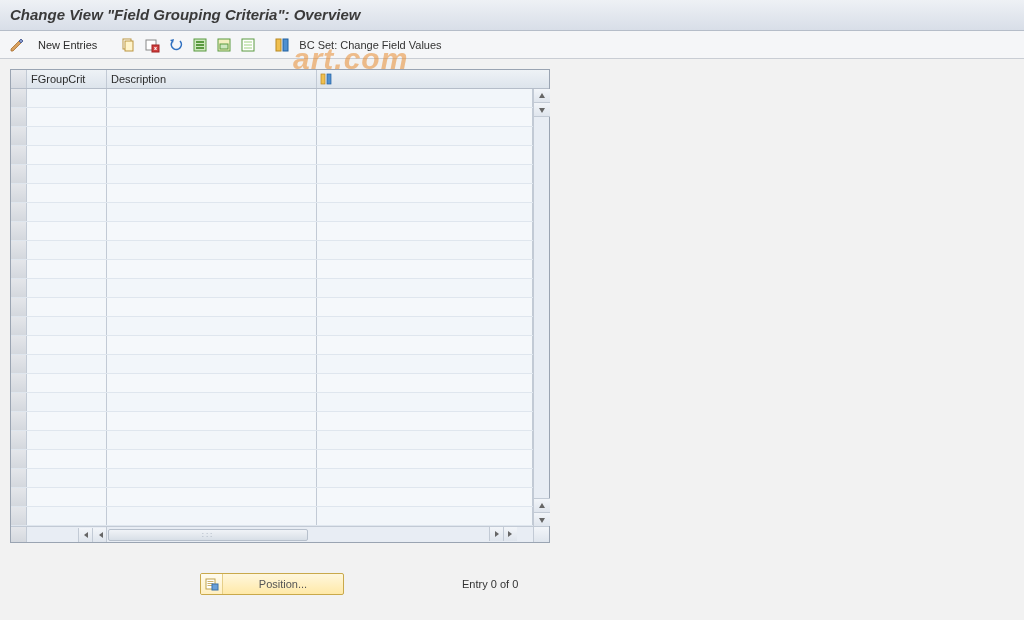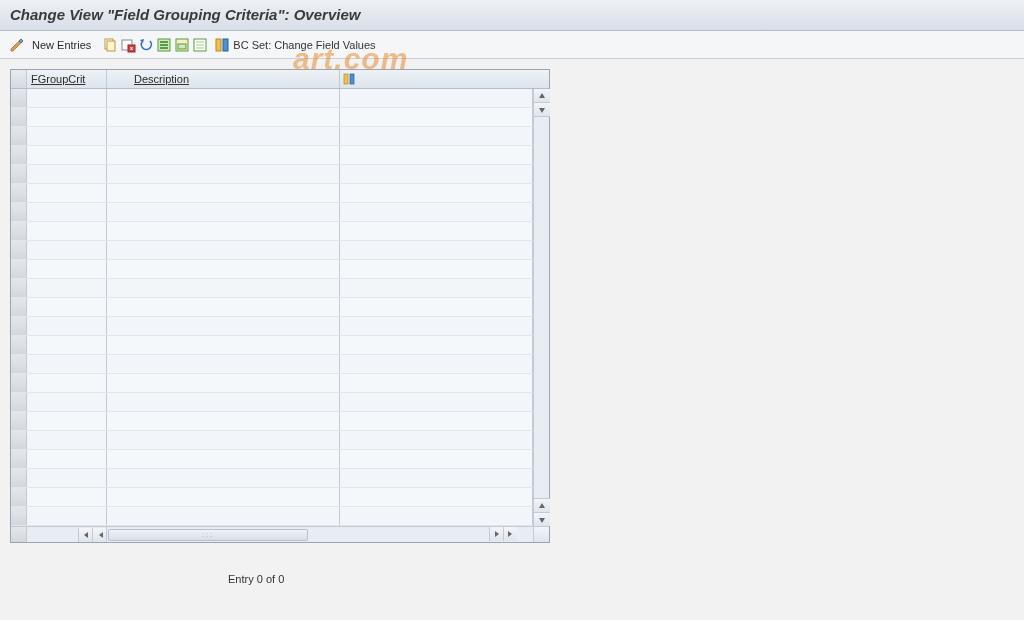--- a/index.html
+++ b/index.html
@@ -24,21 +24,21 @@
     color: #3a3a3a;
   }
 
   
   .toolbar {
     background: #f5f6f8;
     border-bottom: 1px solid #c9cdd4;
     padding: 4px 8px;
     display: flex;
     align-items: center;
-    gap: 0;
+    gap: 6px;
     height: 28px;
   }
   .toolbar .tb-btn {
     display: inline-flex;
     align-items: center;
     justify-content: center;
     width: 18px; height: 18px;
     cursor: pointer;
   }
   .toolbar .tb-text-btn {
@@ -66,32 +66,31 @@
   }
 
   .table-header-row, .data-row {
     display: flex;
     height: 19px;
     line-height: 18px;
   }
   .table-header-row {
     background: linear-gradient(#eef2f6, #dde4ec);
     border-bottom: 1px solid #b5bdc9;
-    text-decoration: underline;
   }
   .data-row {
     background: #f5f8fb;
     border-bottom: 1px solid #dfe6ee;
   }
   .data-row:nth-child(odd) { background: #f2f6fa; }
 
   .col-sel   { width: 16px;  border-right: 1px solid #c2cad5; background: linear-gradient(#e8eaee, #d6dae1); }
   .data-row .col-sel { background: linear-gradient(#e4e6ea, #d4d8de); }
   .col-crit  { width: 80px;  border-right: 1px solid #c2cad5; padding-left: 4px; }
-  .col-desc  { width: 210px; border-right: 1px solid #c2cad5; padding-left: 4px; margin-left: 23px; }
+  .col-desc  { width: 210px; border-right: 1px solid #c2cad5; padding-left: 4px; }
   .col-func  { flex: 1;      border-right: 1px solid #c2cad5; padding-left: 4px; }
   .col-cfg   { width: 18px; display:flex; align-items:center; justify-content:center; background: linear-gradient(#eef2f6,#dde4ec);}
 
   .table-header-row .col-crit,
   .table-header-row .col-desc,
   .table-header-row .col-func { color: #2b2b2b; }
 
   
   .vscroll {
     position: absolute;
@@ -474,17 +473,29 @@
               <path d="M1 1 L5 4 L1 7 Z" fill="#666"></path>
             </svg>
           </div>
       </div>
       <div class="corner"></div>
     </div>
 
   </div>
 
   <div class="footer">
+    <div class="position-btn">
+      <span class="icon-slot">
+        <svg width="14" height="14" viewBox="0 0 14 14">
+            <rect x="1" y="2" width="9" height="10" fill="#fff" stroke="#bfa24a"></rect>
+            <rect x="2.5" y="4" width="6" height="1" fill="#cdb26a"></rect>
+            <rect x="2.5" y="6" width="6" height="1" fill="#cdb26a"></rect>
+            <rect x="2.5" y="8" width="6" height="1" fill="#cdb26a"></rect>
+            <rect x="7" y="7" width="6" height="6" fill="#6aa0d8" stroke="#3a70a8"></rect>
+          </svg>
+      </span>
+      <span class="label-slot">Position...</span>
+    </div>
     <div class="entry-status">Entry 0 of 0</div>
   </div>
 </div>
 
 <div class="watermark">art.com</div>
 
 </body></html>

